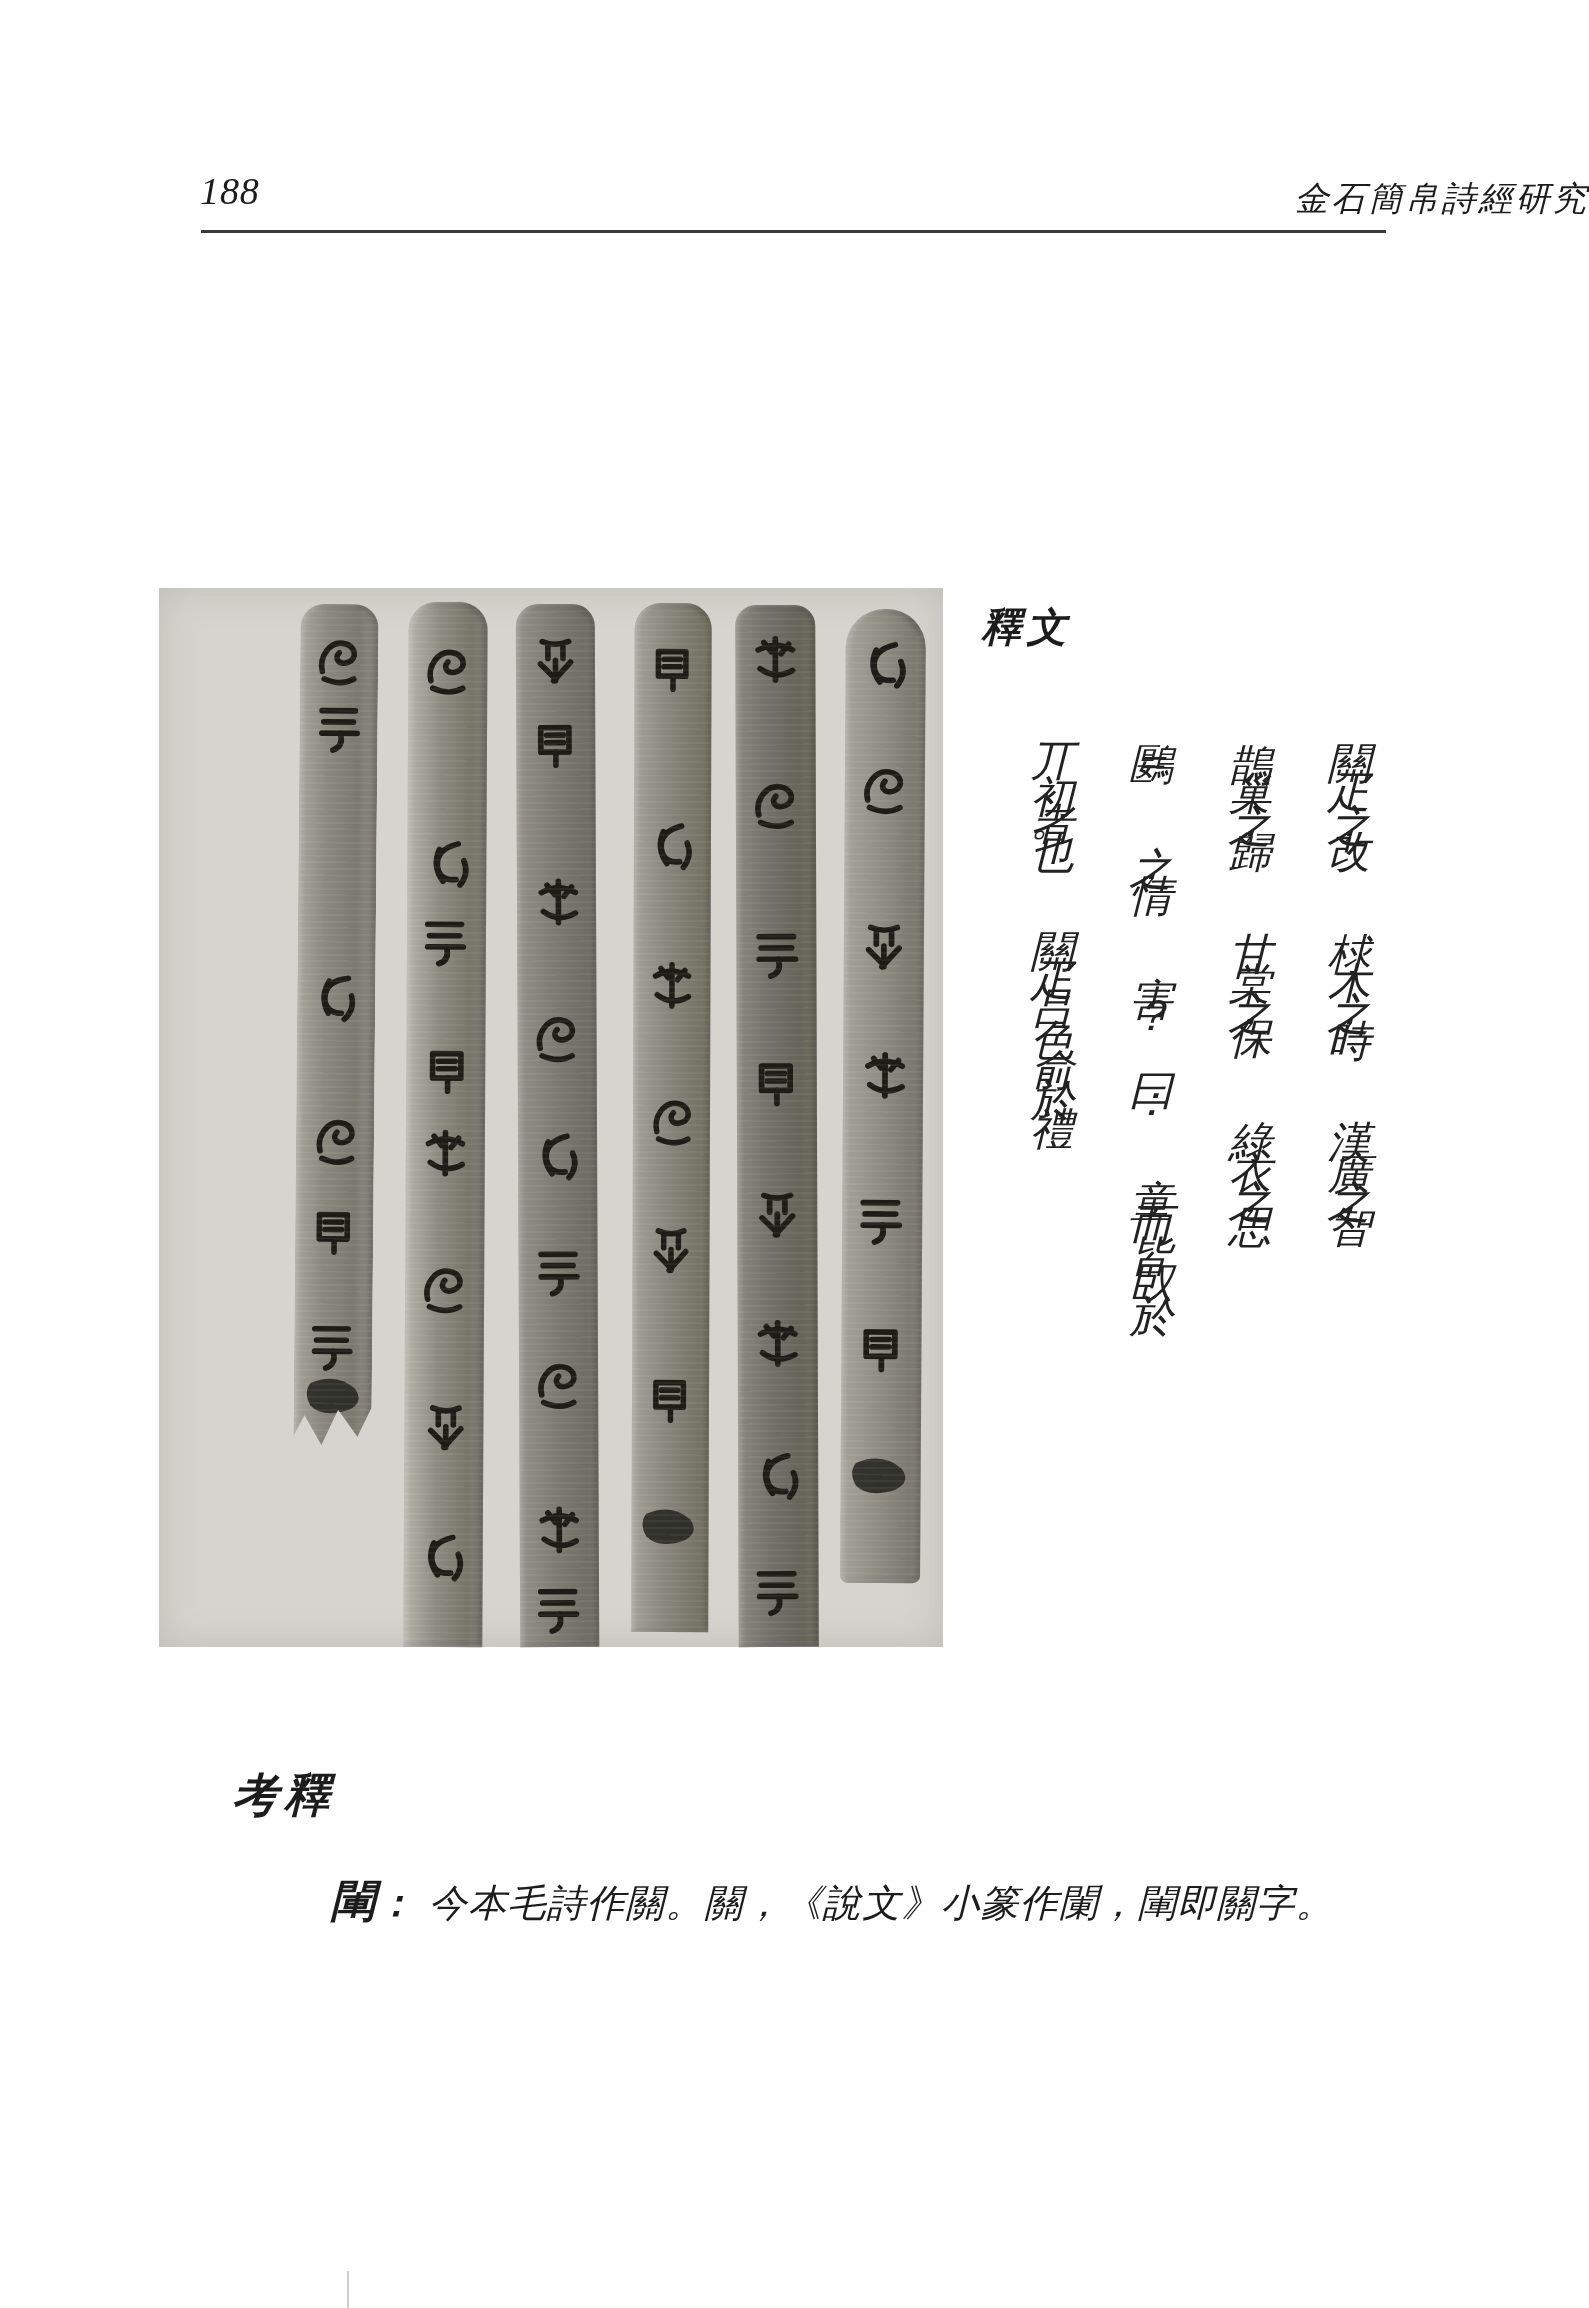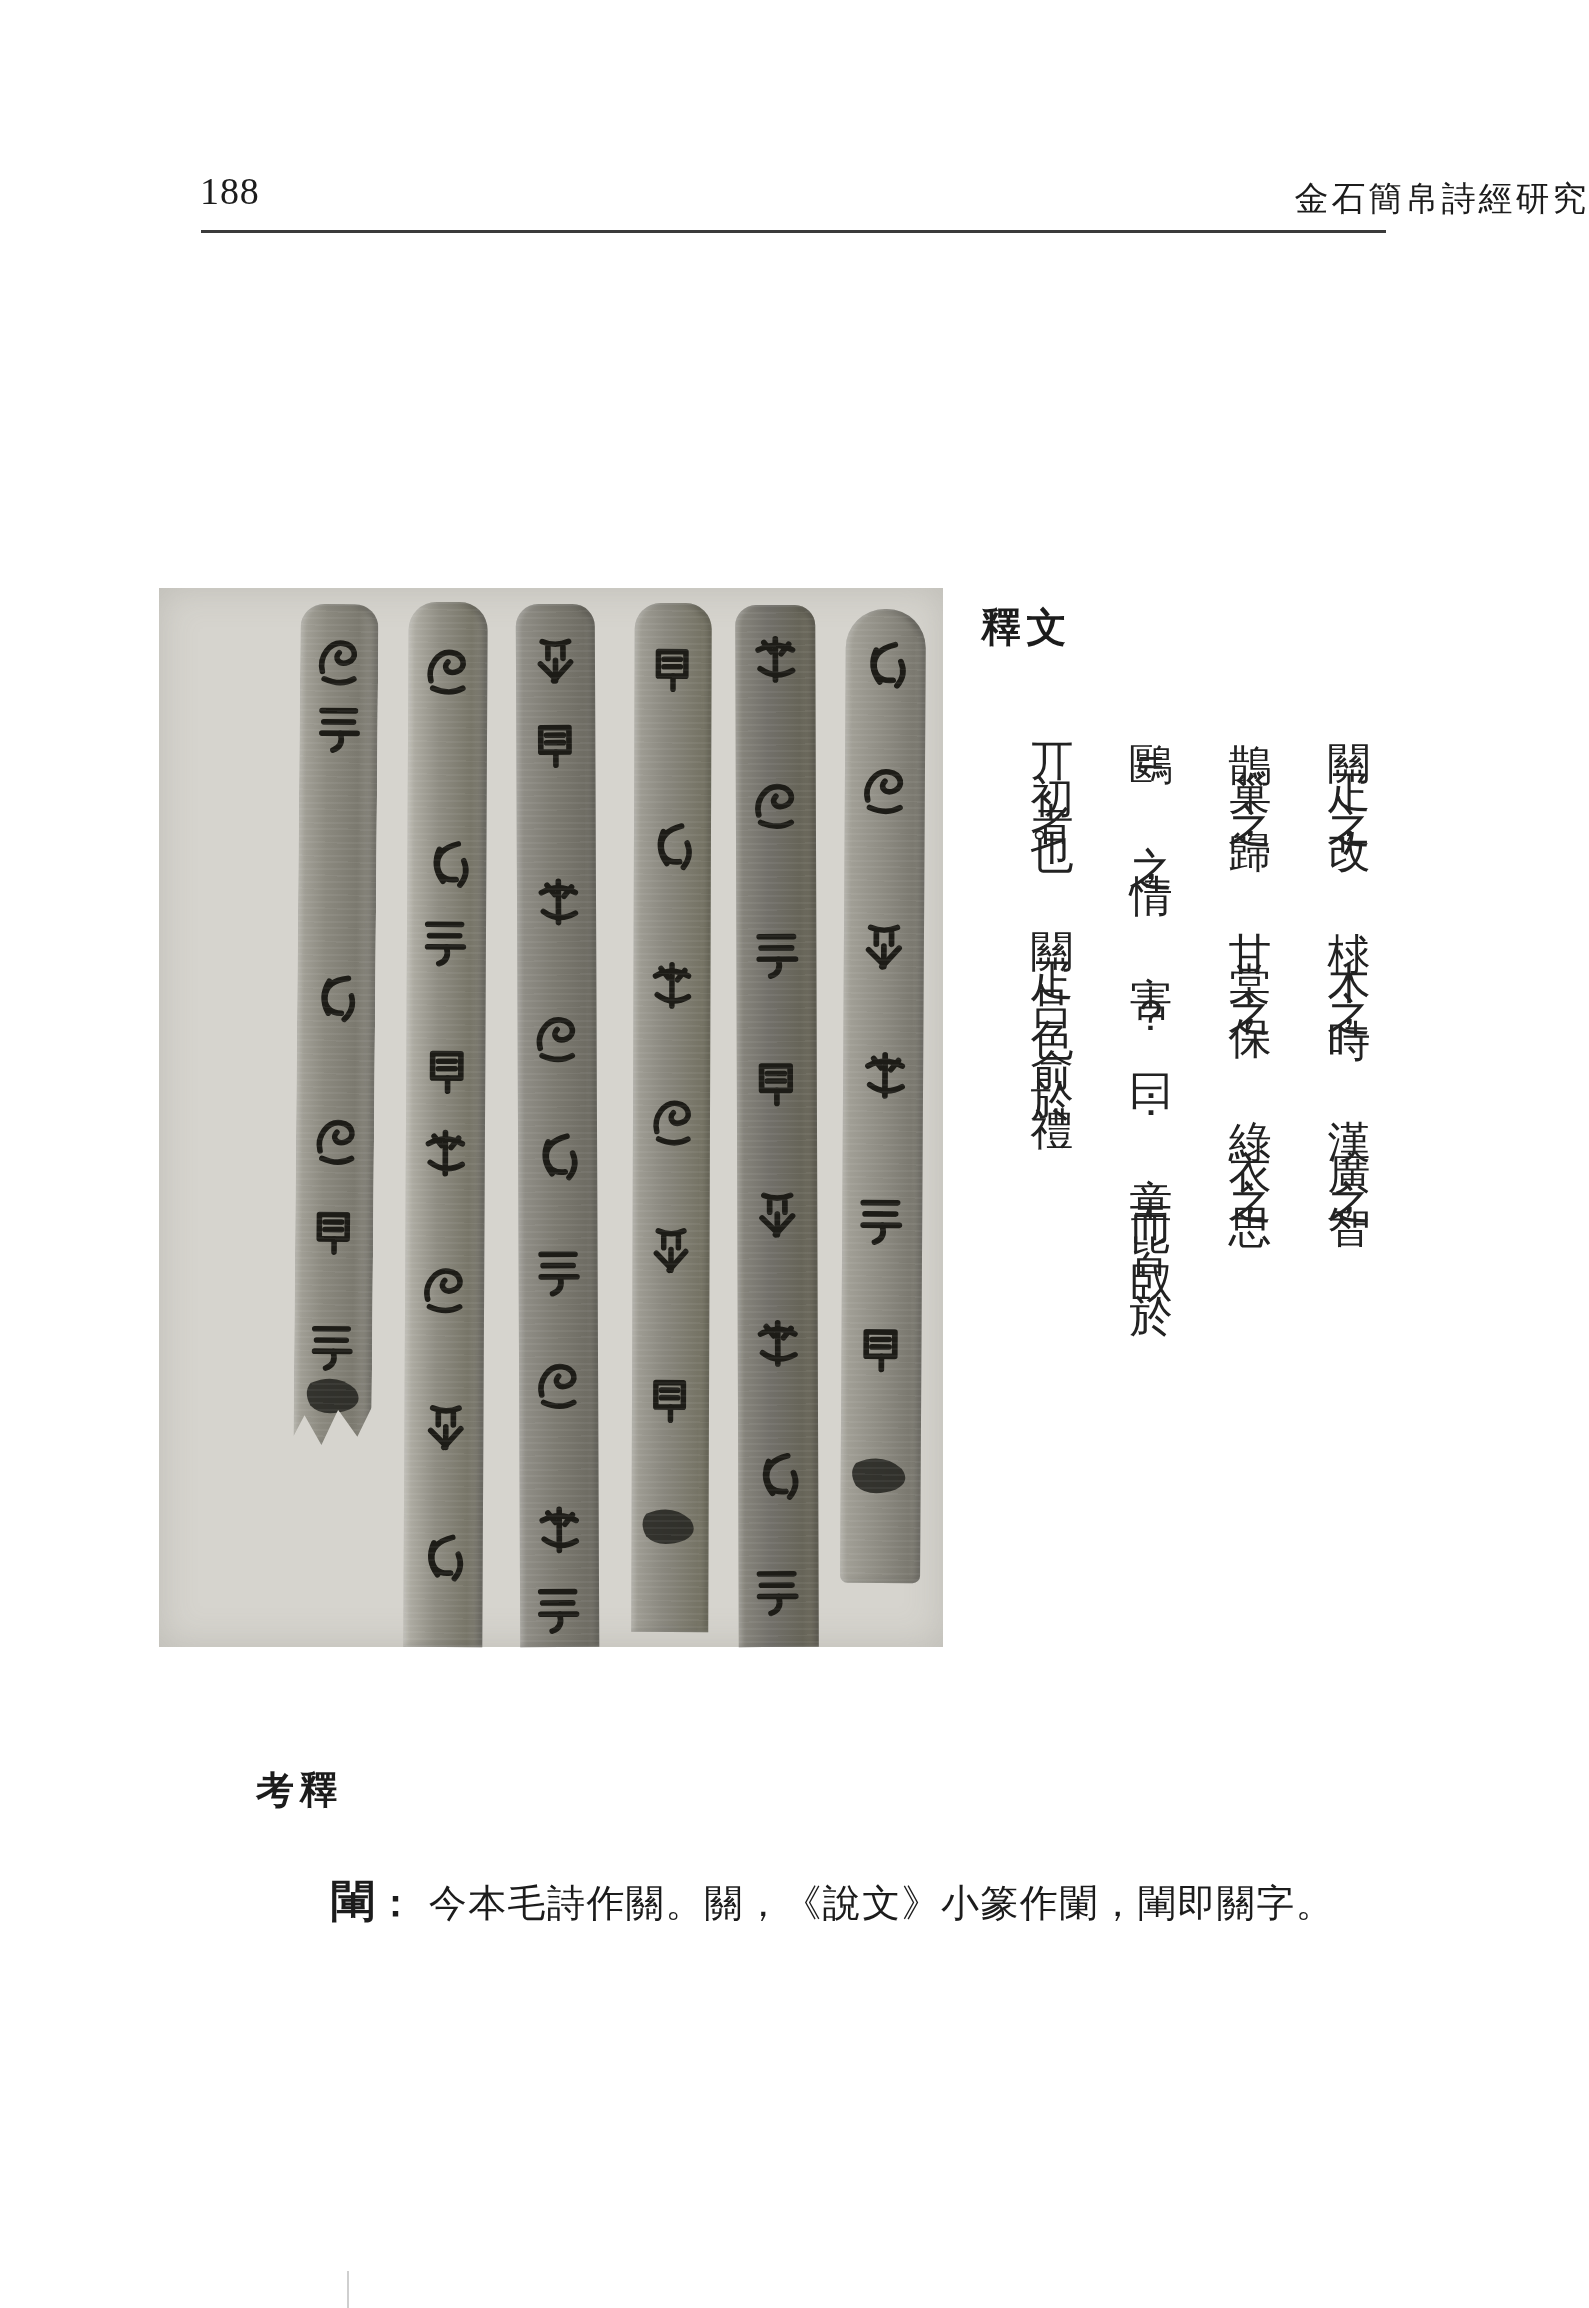--- a/index.html
+++ b/index.html
@@ -3,20 +3,21 @@
 <meta charset="utf-8">
 <style>
   html,body{margin:0;padding:0;background:#ffffff;}
   .page{
     position:relative;
     width:1589px;height:2309px;
     background:#ffffff;
     font-family:"Liberation Serif", serif;
     color:#1c1c1c;
     overflow:hidden;
+    font-style:italic;
   }
   
   .page-number{
     position:absolute;left:200px;top:169px;
     font-size:38px;letter-spacing:0.9px;
   }
   .header-title{
     position:absolute;left:0;right:0;top:176px;
     text-align:right;font-size:34px;letter-spacing:2.8px;
   }
@@ -76,23 +77,23 @@
   }
   .transcription{
     position:absolute;left:1000px;top:710px;width:399px;height:1073px;
     writing-mode:vertical-rl;text-orientation:upright;
     font-size:43px;line-height:99px;letter-spacing:29px;
     color:#222;
   }
   .tcol{white-space:pre;}
   
   .kaoshi-heading{
-    position:absolute;left:256px;top:1765px;
-    font-family:"Liberation Sans", sans-serif;
-    font-weight:700;font-size:38px;letter-spacing:5.6px;
+    position:absolute;left:232px;top:1765px;
+    font-family:"Liberation Sans", sans-serif;
+    font-weight:700;font-size:46px;letter-spacing:5.6px;
   }
   .commentary{
     position:absolute;left:323px;top:1872px;width:1040px;margin-left:8px;
   }
   .entry{margin:0 0 32px 0;font-size:38px;letter-spacing:1.4px;line-height:58px;}
   .headword{
     font-family:"Liberation Sans", sans-serif;
     font-weight:700;font-size:44px;
   }
   .entry-2 .headword{font-size:50px;}

